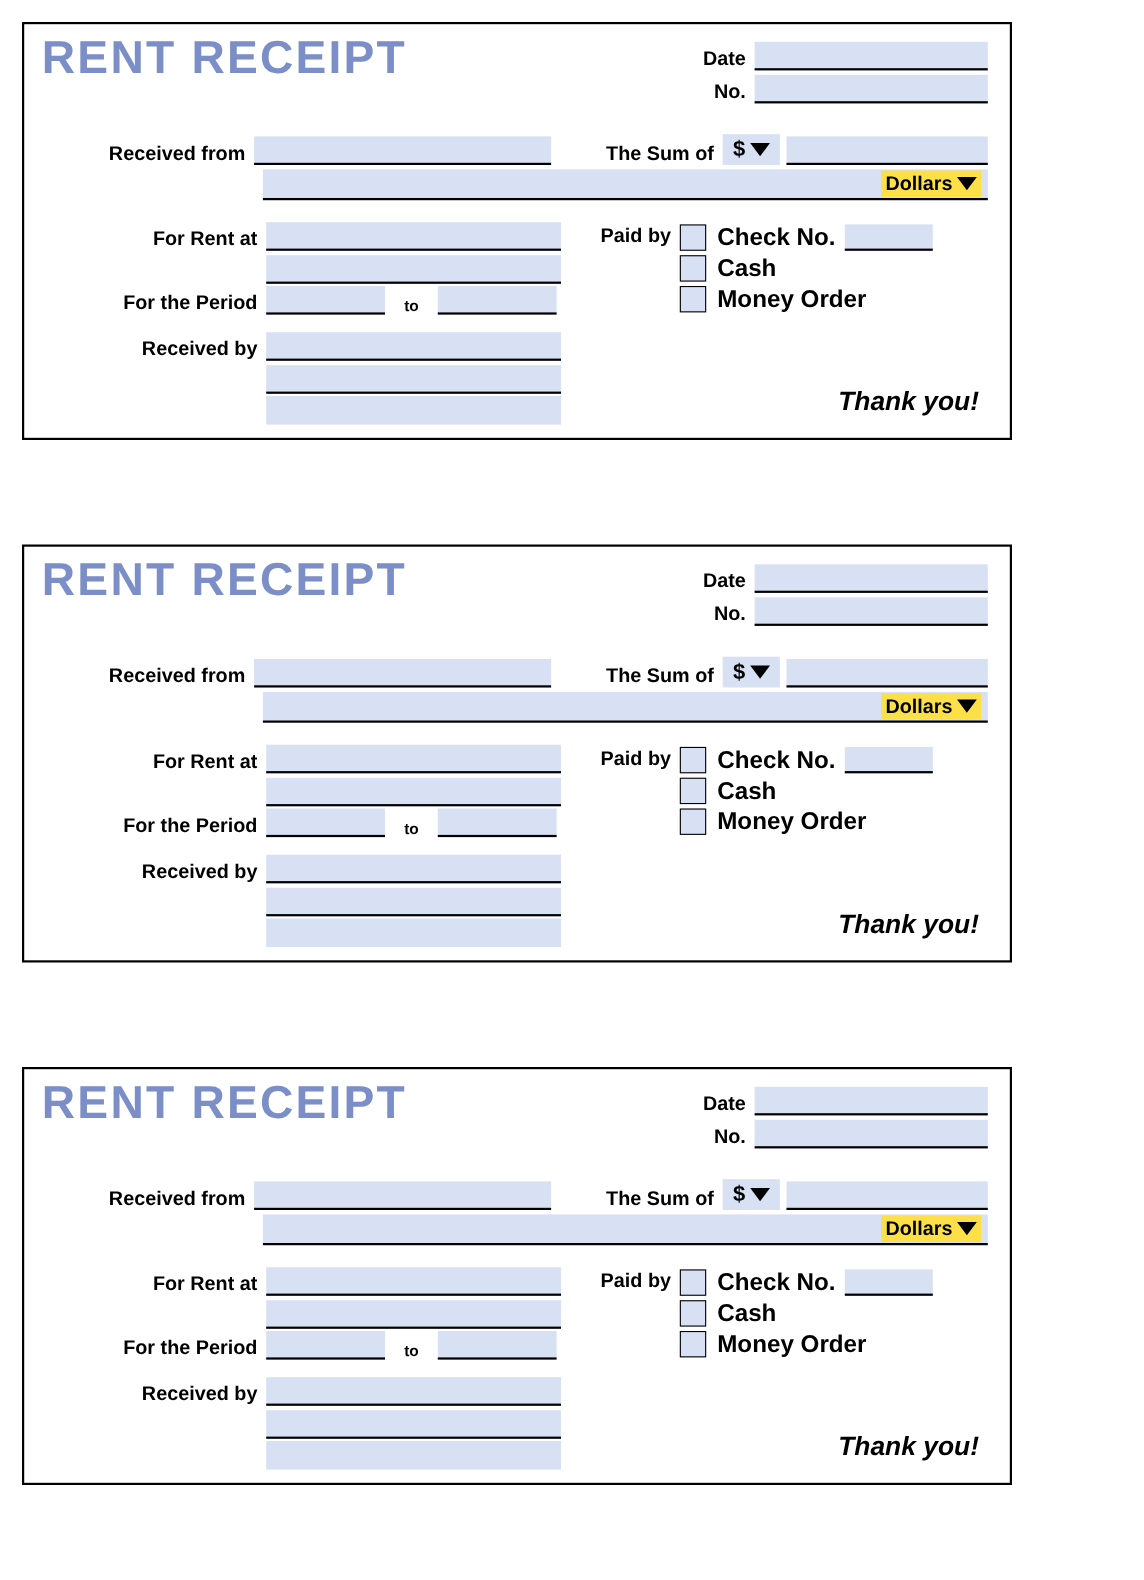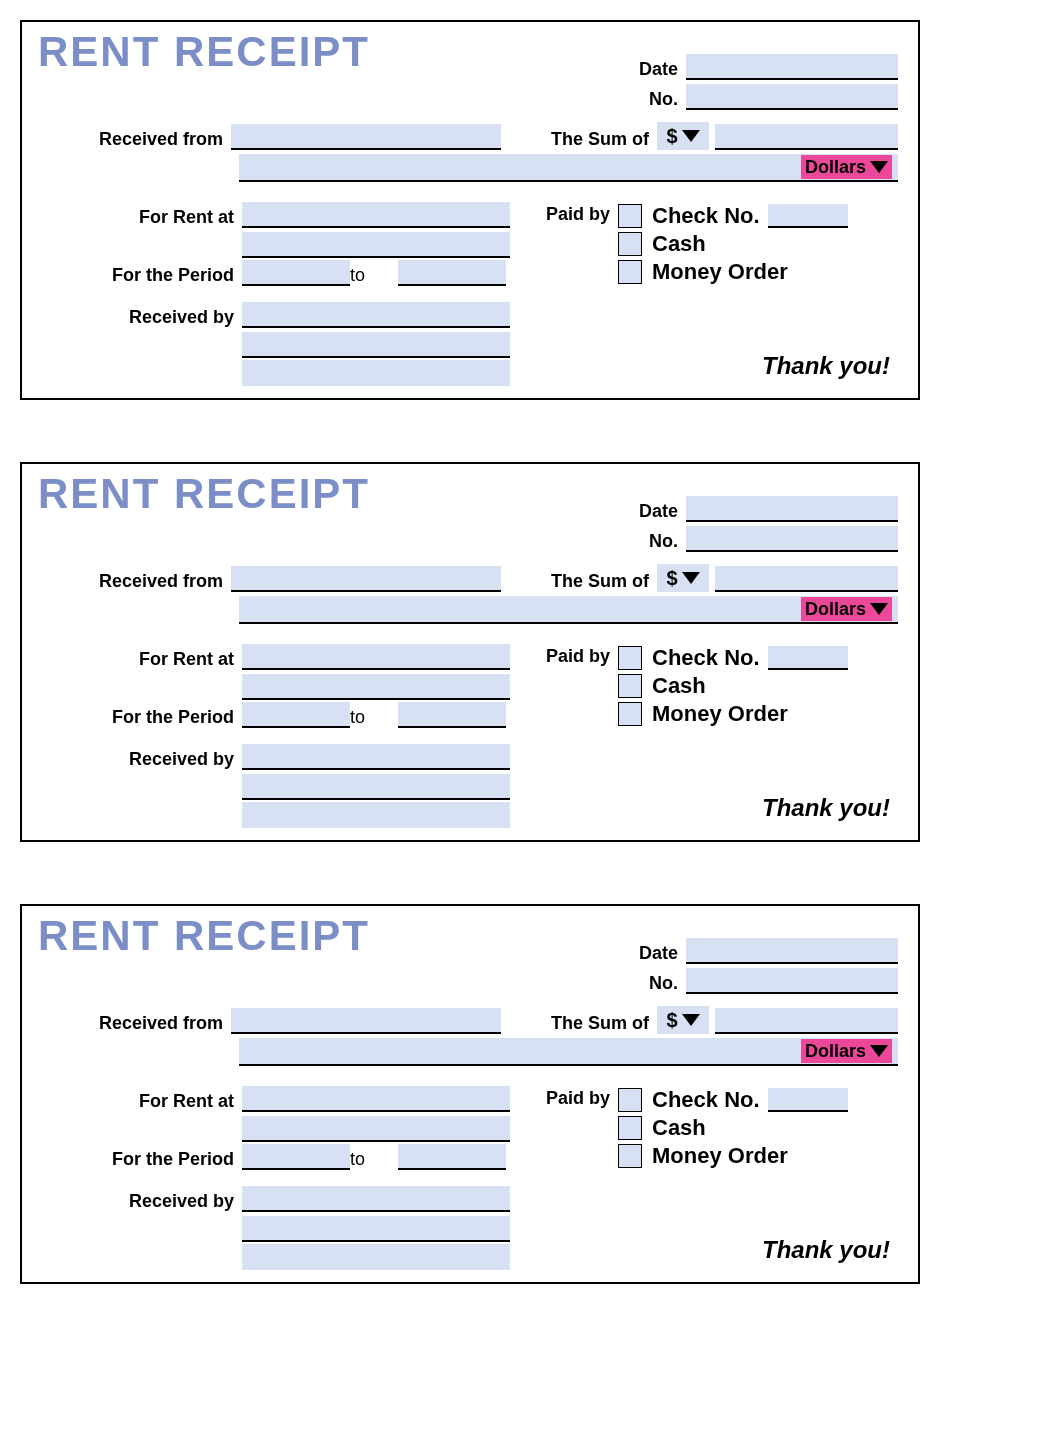--- a/index.html
+++ b/index.html
@@ -9,21 +9,21 @@
     background: #fff;
     width: 1040px;
     font-family: "Trebuchet MS", "Lucida Grande", Arial, sans-serif;
     color: #000;
   }
   .receipt {
     border: 2px solid #000;
     width: 900px;
     height: 380px;
     position: relative;
-    margin-bottom: 62px;
+    margin-bottom: 95px;
     padding: 8px 20px 10px 20px;
   }
   .title {
     font-size: 42px;
     font-weight: 600;
     color: #7c8ec8;
     letter-spacing: 2px;
     position: absolute;
     top: 6px;
     left: 16px;
@@ -38,21 +38,21 @@
     background: #d8e0f4;
     border-bottom: 2px solid #000;
     height: 26px;
     display: inline-block;
   }
   .field-nb { 
     background: #d8e0f4;
     height: 26px;
     display: inline-block;
   }
-  .date-block { position: absolute; top: 32px; right: 20px; width: 300px; }
+  .date-block { position: absolute; top: 16px; right: 20px; width: 300px; }
   .date-row { display: flex; align-items: flex-end; margin-bottom: 4px; }
   .date-row .lbl { text-align: right; width: 88px; padding-right: 8px; }
   .date-row .field { flex: 1; }
 
   .row-received { position: absolute; top: 100px; left: 5px; right: 20px; }
   .rr-top { display:flex; align-items:flex-end; }
   .rr-top .lbl.rf { width: 204px; text-align: right; padding-right: 8px;}
   .rr-top .field.rf { width: 270px; }
   .rr-top .gap { width: 50px; }
   .rr-top .lbl.sum { padding-right: 8px; }
@@ -74,33 +74,33 @@
     border-top: 12px solid #000;
     display: inline-block;
     margin-left: 4px;
   }
   .rr-top .field.sumamt { flex:1; margin-left:6px; }
 
   .rr-bot { display:flex; align-items:flex-end; margin-top:4px; }
   .rr-bot .pad { width: 212px; }
   .rr-bot .long { flex:1; background:#d8e0f4; border-bottom:2px solid #000; height:28px; display:flex; align-items:center; justify-content:flex-end; padding-right:6px; }
   .dollars-pill {
-    background:#ec4899; height:24px; display:inline-flex; align-items:center;
+    background:#fde047; height:24px; display:inline-flex; align-items:center;
     padding:0 4px; font-weight:bold; font-size:18px;
   }
 
   .lower { position:absolute; top: 180px; left:16px; right:20px; display:flex; }
   .col-left { width: 500px; }
   .col-right { flex:1; }
 
   .lrow { display:flex; align-items:flex-end; margin-bottom: 4px; }
   .lrow .lbl { width: 204px; padding-right:8px; }
   .lrow .field { width: 268px; }
   .lrow .field.sm { width: 108px; }
-  .lrow .to { width: 48px; font-weight:normal; font-size:18px; }
+  .lrow .to { width: 48px; text-align:center; font-weight:bold; font-size:14px; }
   .lrow .blank { width:204px; }
   .lrow.stacked { margin-top:0; margin-bottom:2px; }
   .lrow .field-nb { width:268px; }
 
   .paidby { display:flex; }
   .paidby .lbl { width:80px; text-align:right; padding-right:8px; padding-top:2px;}
   .checks { }
   .chkrow { display:flex; align-items:center; height:28px; }
   .chkbox {
     width:24px; height:24px; background:#d8e0f4; border:1.5px solid #000;

